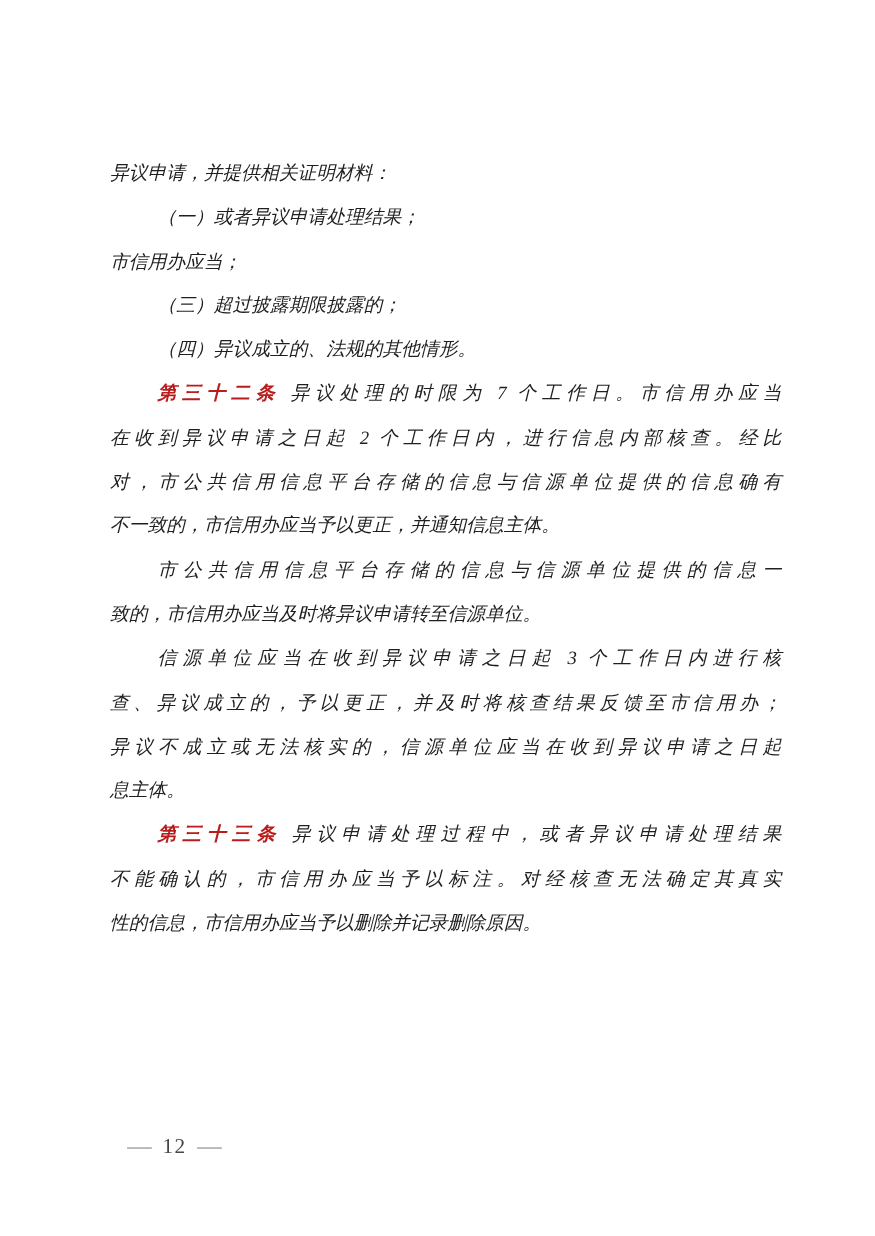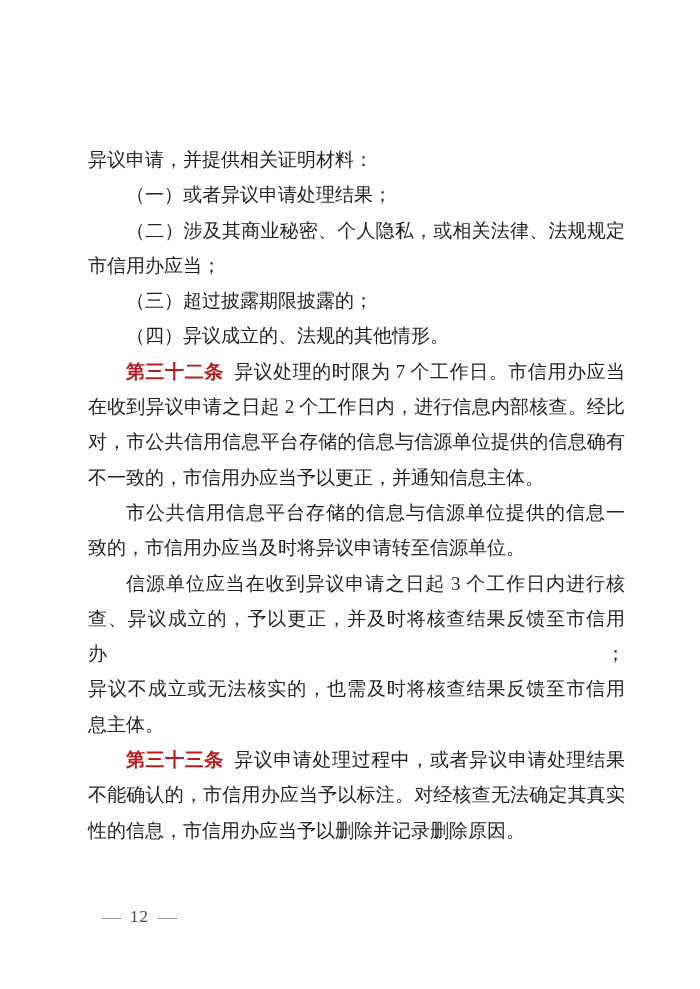--- a/index.html
+++ b/index.html
@@ -13,25 +13,26 @@
     height: 989px;
     margin: 0 auto;
     background: #ffffff;
     font-family: "Liberation Serif", "DejaVu Serif", serif;
     color: #1f1f1f;
     overflow: hidden;
   }
   .content {
     position: absolute;
     left: 88px;
-    top: 142px;
+    top: 122px;
     width: 537px;
-    font-size: 19px;
+    font-size: 15px;
     line-height: 35.3px;
     letter-spacing: 0;
+    font-style: italic;
   }
   .line {
     text-align: justify;
     white-space: normal;
   }
   .line.full {
     text-align-last: justify;
   }
   .line.indent {
     text-indent: 38px;
@@ -60,33 +61,32 @@
     letter-spacing: 1px;
   }
 </style>
 </head>
 <body>
 
 <div class="page">
   <div class="content" id="document-body">
       <div class="line">异议申请，并提供相关证明材料：</div>
       <div class="line indent">（一）或者异议申请处理结果；</div>
-      <div class="line indent full">（二）涉及其商业秘密、个人隐私，或相关法律、法规规定</div>
       <div class="line">市信用办应当；</div>
       <div class="line indent">（三）超过披露期限披露的；</div>
       <div class="line indent">（四）异议成立的、法规的其他情形。</div>
       <div class="line indent full"><b class="clause">第三十二条</b>异议处理的时限为 7 个工作日。市信用办应当</div>
       <div class="line full">在收到异议申请之日起 2 个工作日内，进行信息内部核查。经比</div>
       <div class="line full">对，市公共信用信息平台存储的信息与信源单位提供的信息确有</div>
       <div class="line">不一致的，市信用办应当予以更正，并通知信息主体。</div>
       <div class="line indent full">市公共信用信息平台存储的信息与信源单位提供的信息一</div>
       <div class="line">致的，市信用办应当及时将异议申请转至信源单位。</div>
       <div class="line indent full">信源单位应当在收到异议申请之日起 3 个工作日内进行核</div>
       <div class="line full">查、异议成立的，予以更正，并及时将核查结果反馈至市信用办；</div>
-      <div class="line full">异议不成立或无法核实的，也需及时将核查结果反馈至市信用</div>
+      <div class="line full">异议不成立或无法核实的，信源单位应当在收到异议申请之日起</div>
       <div class="line">息主体。</div>
       <div class="line indent full"><b class="clause">第三十三条</b>异议申请处理过程中，或者异议申请处理结果</div>
       <div class="line full">不能确认的，市信用办应当予以标注。对经核查无法确定其真实</div>
       <div class="line">性的信息，市信用办应当予以删除并记录删除原因。</div>
     </div>
   <div class="footer">
     <span class="dash">—</span>
     <span class="num">12</span>
     <span class="dash">—</span>
   </div>

